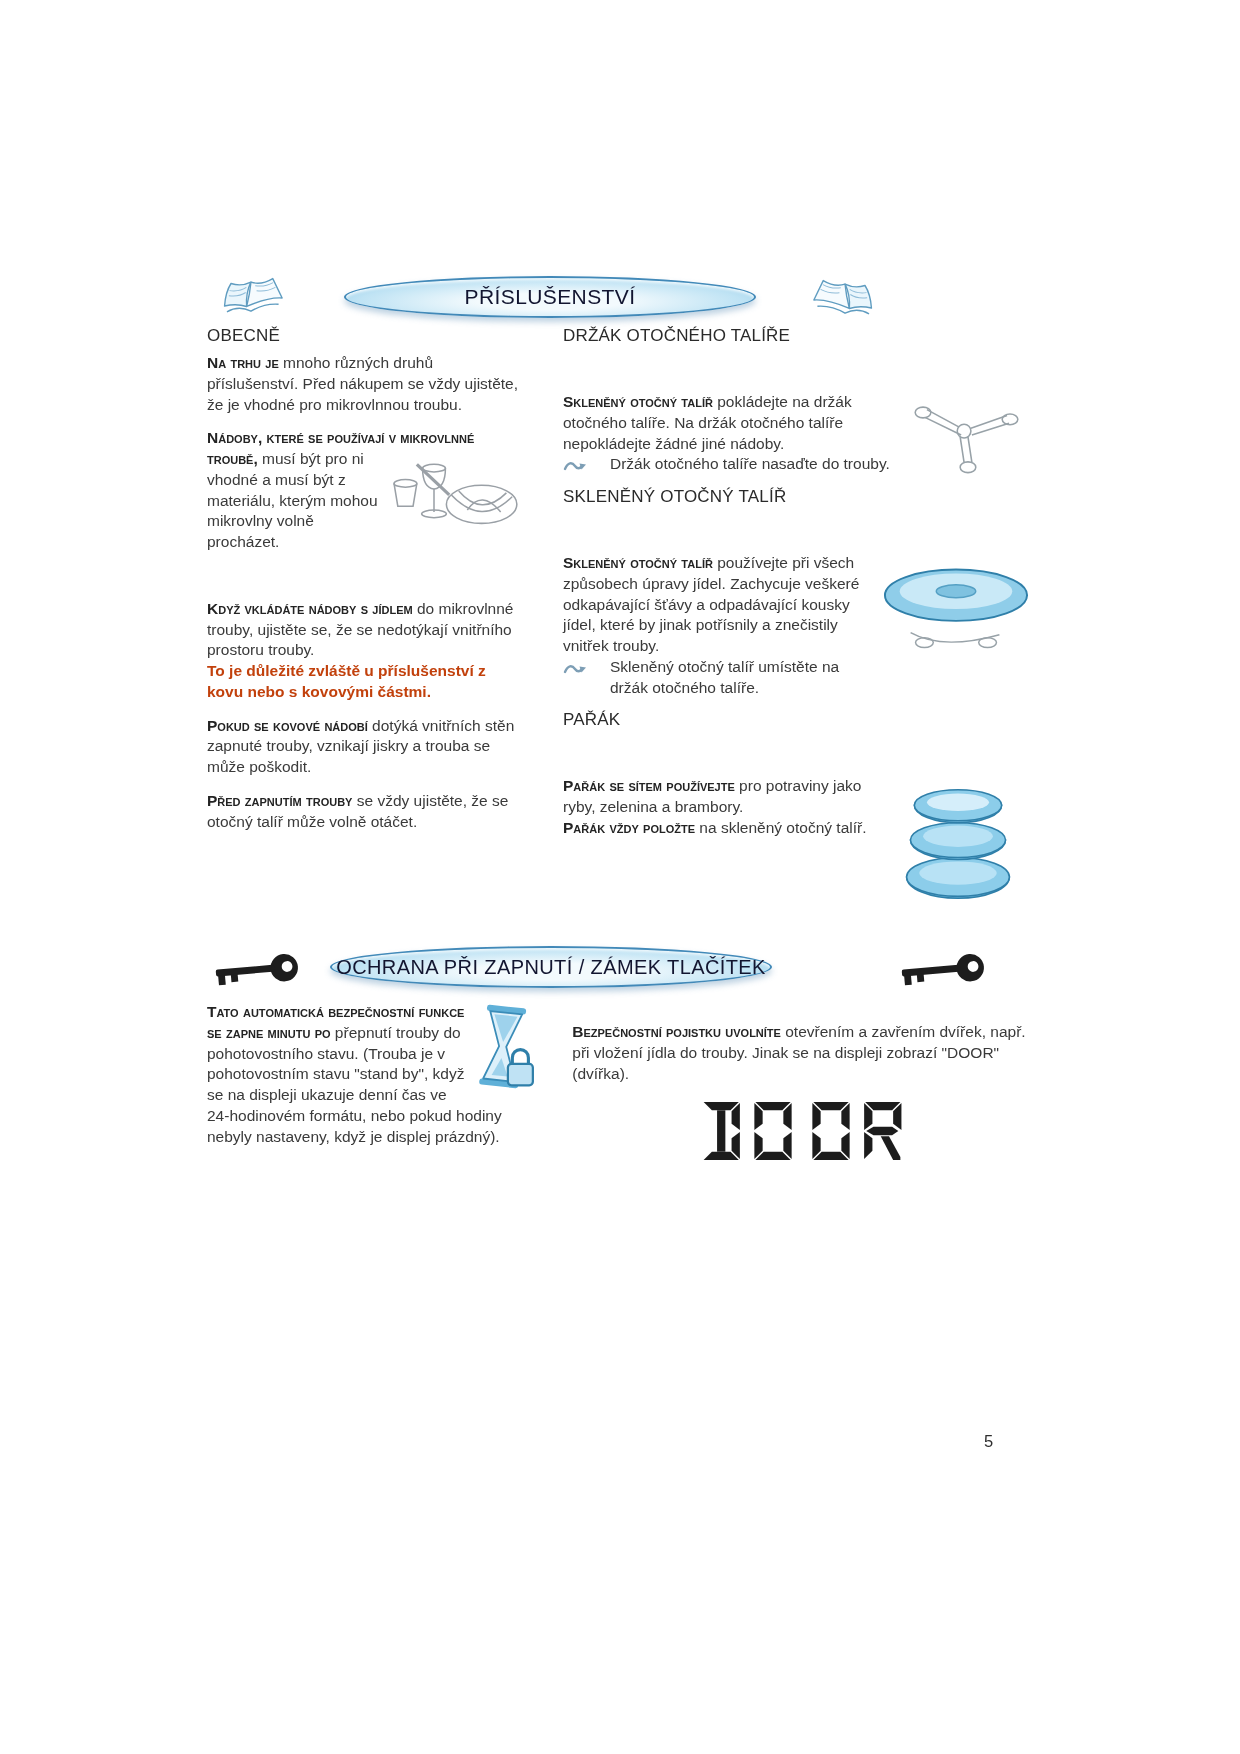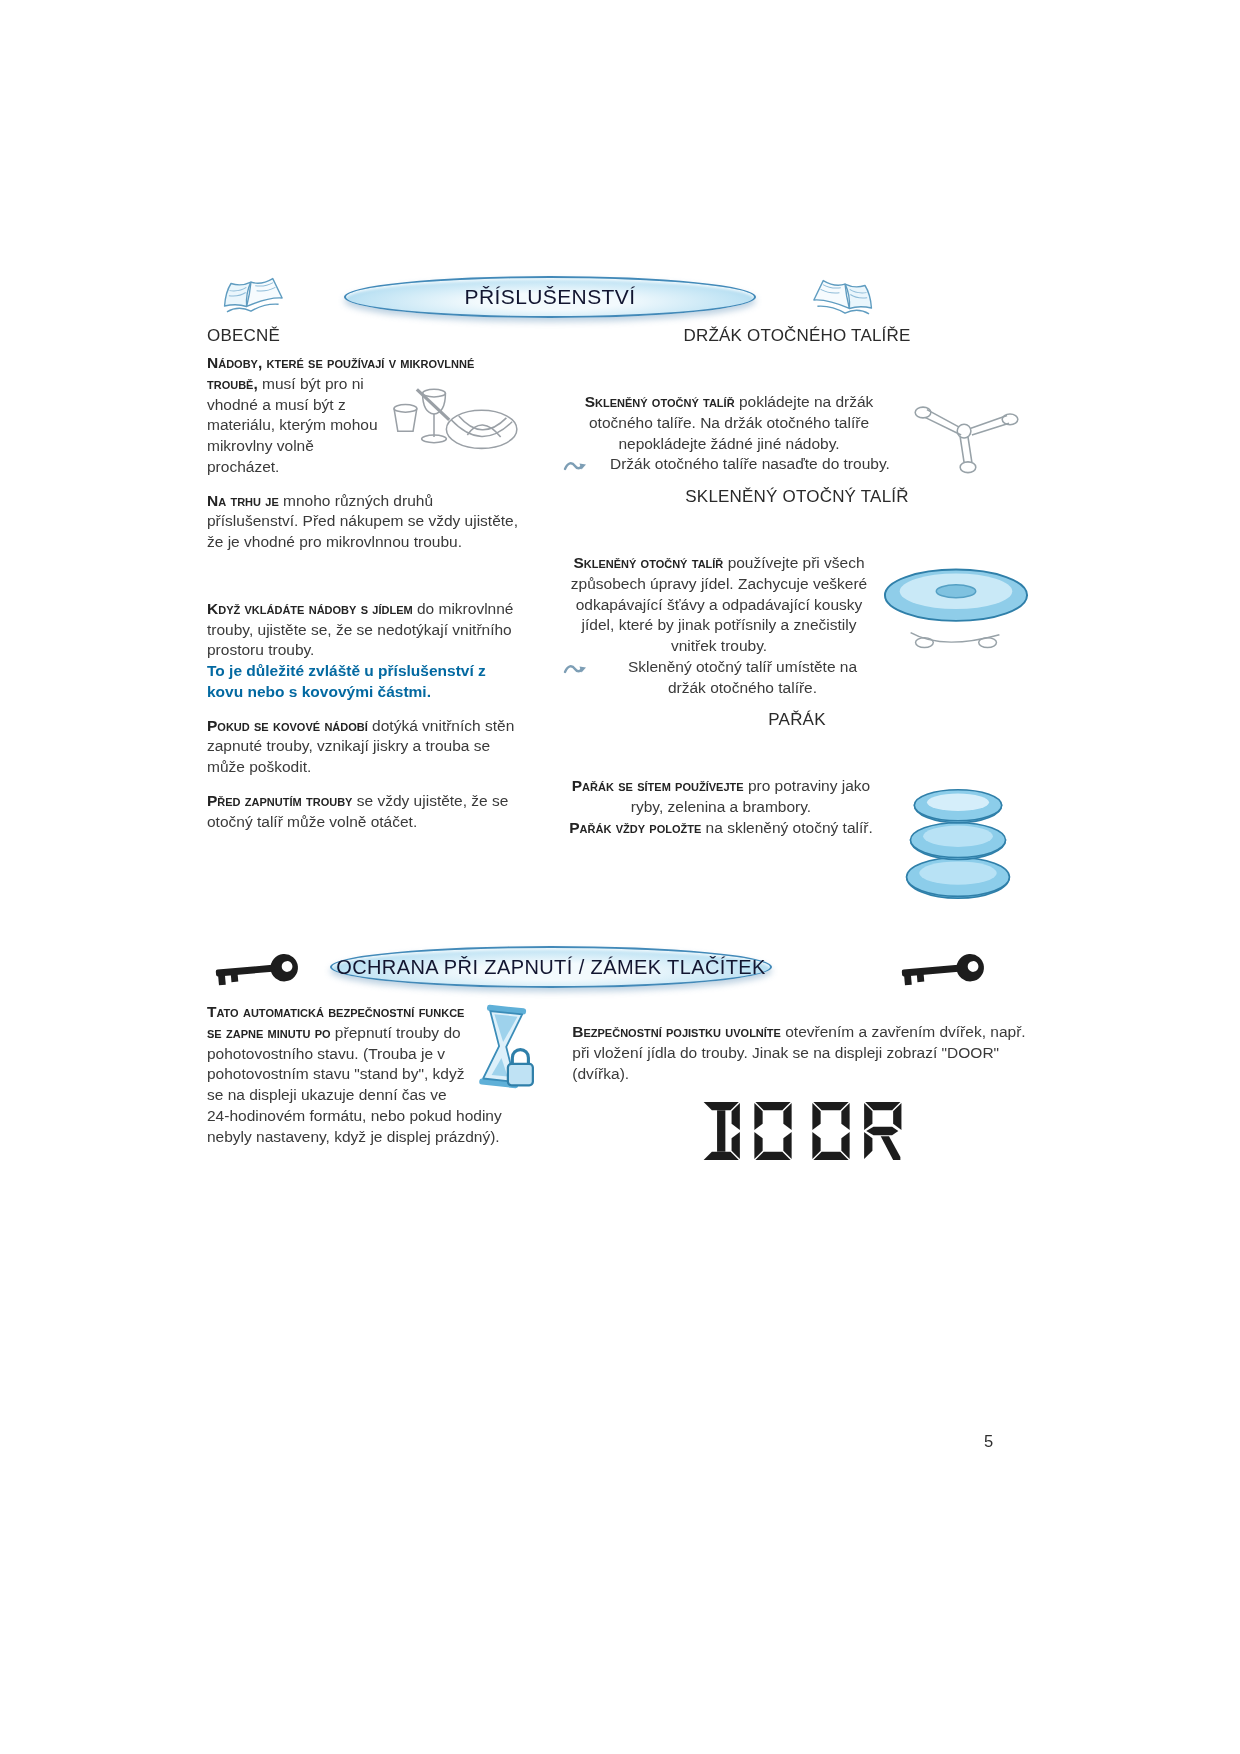--- a/index.html
+++ b/index.html
@@ -27,30 +27,30 @@
   .book-right { left:806px; top:272px; transform:scaleX(-1) rotate(-4deg); }
   .key { position:absolute; width:92px; height:42px; }
   .key-left  { left:212px; top:950px; }
   .key-right { left:898px; top:950px; }
 
   
   .cols { position:absolute; display:flex; }
   .cols-top    { left:207px; top:326px; width:824px; gap:43px; }
   .cols-bottom { left:207px; top:1002px; width:824px; gap:32px; }
   .cl  { width:313px; }
-  .cr  { width:468px;text-align:center; }
+  .cr  { width:468px; }
   .cbl { width:340px; }
   .cbr { width:468px;margin-top:20px; }
 
   .sect { font-size:17px; font-weight:400; color:#2a2a2a; letter-spacing:.2px; margin:0 0 7px; }
   .sect.gap { margin-top:6px; }
   p.body { font-size:15.5px; line-height:1.34; margin:0 0 13px; }
   p.tight { margin-bottom:0;margin-top:46px; }
   .lead { font-variant:small-caps; font-weight:bold; color:#232323; }
-  .note { font-size:15.5px; line-height:1.34; font-weight:bold; color:#0369a1; margin:0 0 13px; }
+  .note { font-size:15.5px; line-height:1.34; font-weight:bold; color:#c2410c; margin:0 0 13px; }
 
   .fr { float:right; }
   .utensils { width:132px; height:80px; margin:2px 0 2px 6px; }
   .support  { width:128px; height:86px; margin:0 0 2px 8px; }
   .plate    { width:150px; height:112px; margin:2px 0 2px 6px; }
   .steam    { width:146px; height:128px; margin:4px 0 2px 6px; }
   .hour     { width:66px;  height:97px;  margin:0 0 2px 8px; }
 
   .bullet { display:flex; gap:23px; margin:0 0 12px; }
   .swirl { flex:0 0 24px; width:24px; height:14px; margin-top:5px; }
@@ -99,41 +99,41 @@
         <path d="M13 24 Q23 26 30 22"></path>
       <path d="M40 16 Q50 18 58 14"></path>
         <path d="M41 21 Q51 23 60 19"></path>
     </g>
   </svg>
 
   <div class="cols cols-top">
 
     <div class="cl">
       <h2 class="sect">OBECNĚ</h2>
+
+      <p class="body"><span class="lead">Na trhu je</span> <span>mnoho různých druhů příslušenství. Před nákupem se vždy ujistěte, že je vhodné pro mikrovlnnou troubu.</span></p>
 
       <p class="body"><span class="lead">Nádoby, které se používají v mikrovlnné troubě,</span>
         <svg class="fr utensils" viewBox="0 0 138 84">
           <g fill="none" stroke="#9aa0a6" stroke-width="1.6">
             <path d="M6 34 L10 58 H26 L30 34"></path>
               <ellipse cx="18" cy="34" rx="12" ry="4"></ellipse>
             <path d="M36 18 Q36 38 48 40 Q60 38 60 18"></path>
               <ellipse cx="48" cy="18" rx="12" ry="4"></ellipse>
             <path d="M48 40 V64"></path>
               <ellipse cx="48" cy="66" rx="13" ry="4"></ellipse>
             <path d="M64 46 L30 14" stroke-width="3.4"></path>
             <ellipse cx="98" cy="56" rx="37" ry="20"></ellipse>
             <path d="M66 46 Q98 80 130 48"></path>
               <path d="M74 42 Q98 70 124 44"></path>
             <path d="M83 62 Q98 40 118 64"></path>
           </g>
         </svg>
         <span>musí být pro ni vhodné a musí být z materiálu, kterým mohou mikrovlny volně procházet.</span></p>
 
-      <p class="body"><span class="lead">Na trhu je</span> <span>mnoho různých druhů příslušenství. Před nákupem se vždy ujistěte, že je vhodné pro mikrovlnnou troubu.</span></p>
-
       <p class="body tight"><span class="lead">Když vkládáte nádoby s jídlem</span> <span>do mikrovlnné trouby, ujistěte se, že se nedotýkají vnitřního prostoru trouby.</span></p>
       <p class="note">To je důležité zvláště u příslušenství z kovu nebo s kovovými částmi.</p>
 
       <p class="body"><span class="lead">Pokud se kovové nádobí</span> <span>dotýká vnitřních stěn zapnuté trouby, vznikají jiskry a trouba se může poškodit.</span></p>
 
       <p class="body"><span class="lead">Před zapnutím trouby</span> <span>se vždy ujistěte, že se otočný talíř může volně otáčet.</span></p>
     </div>
 
     <div class="cr">
 

